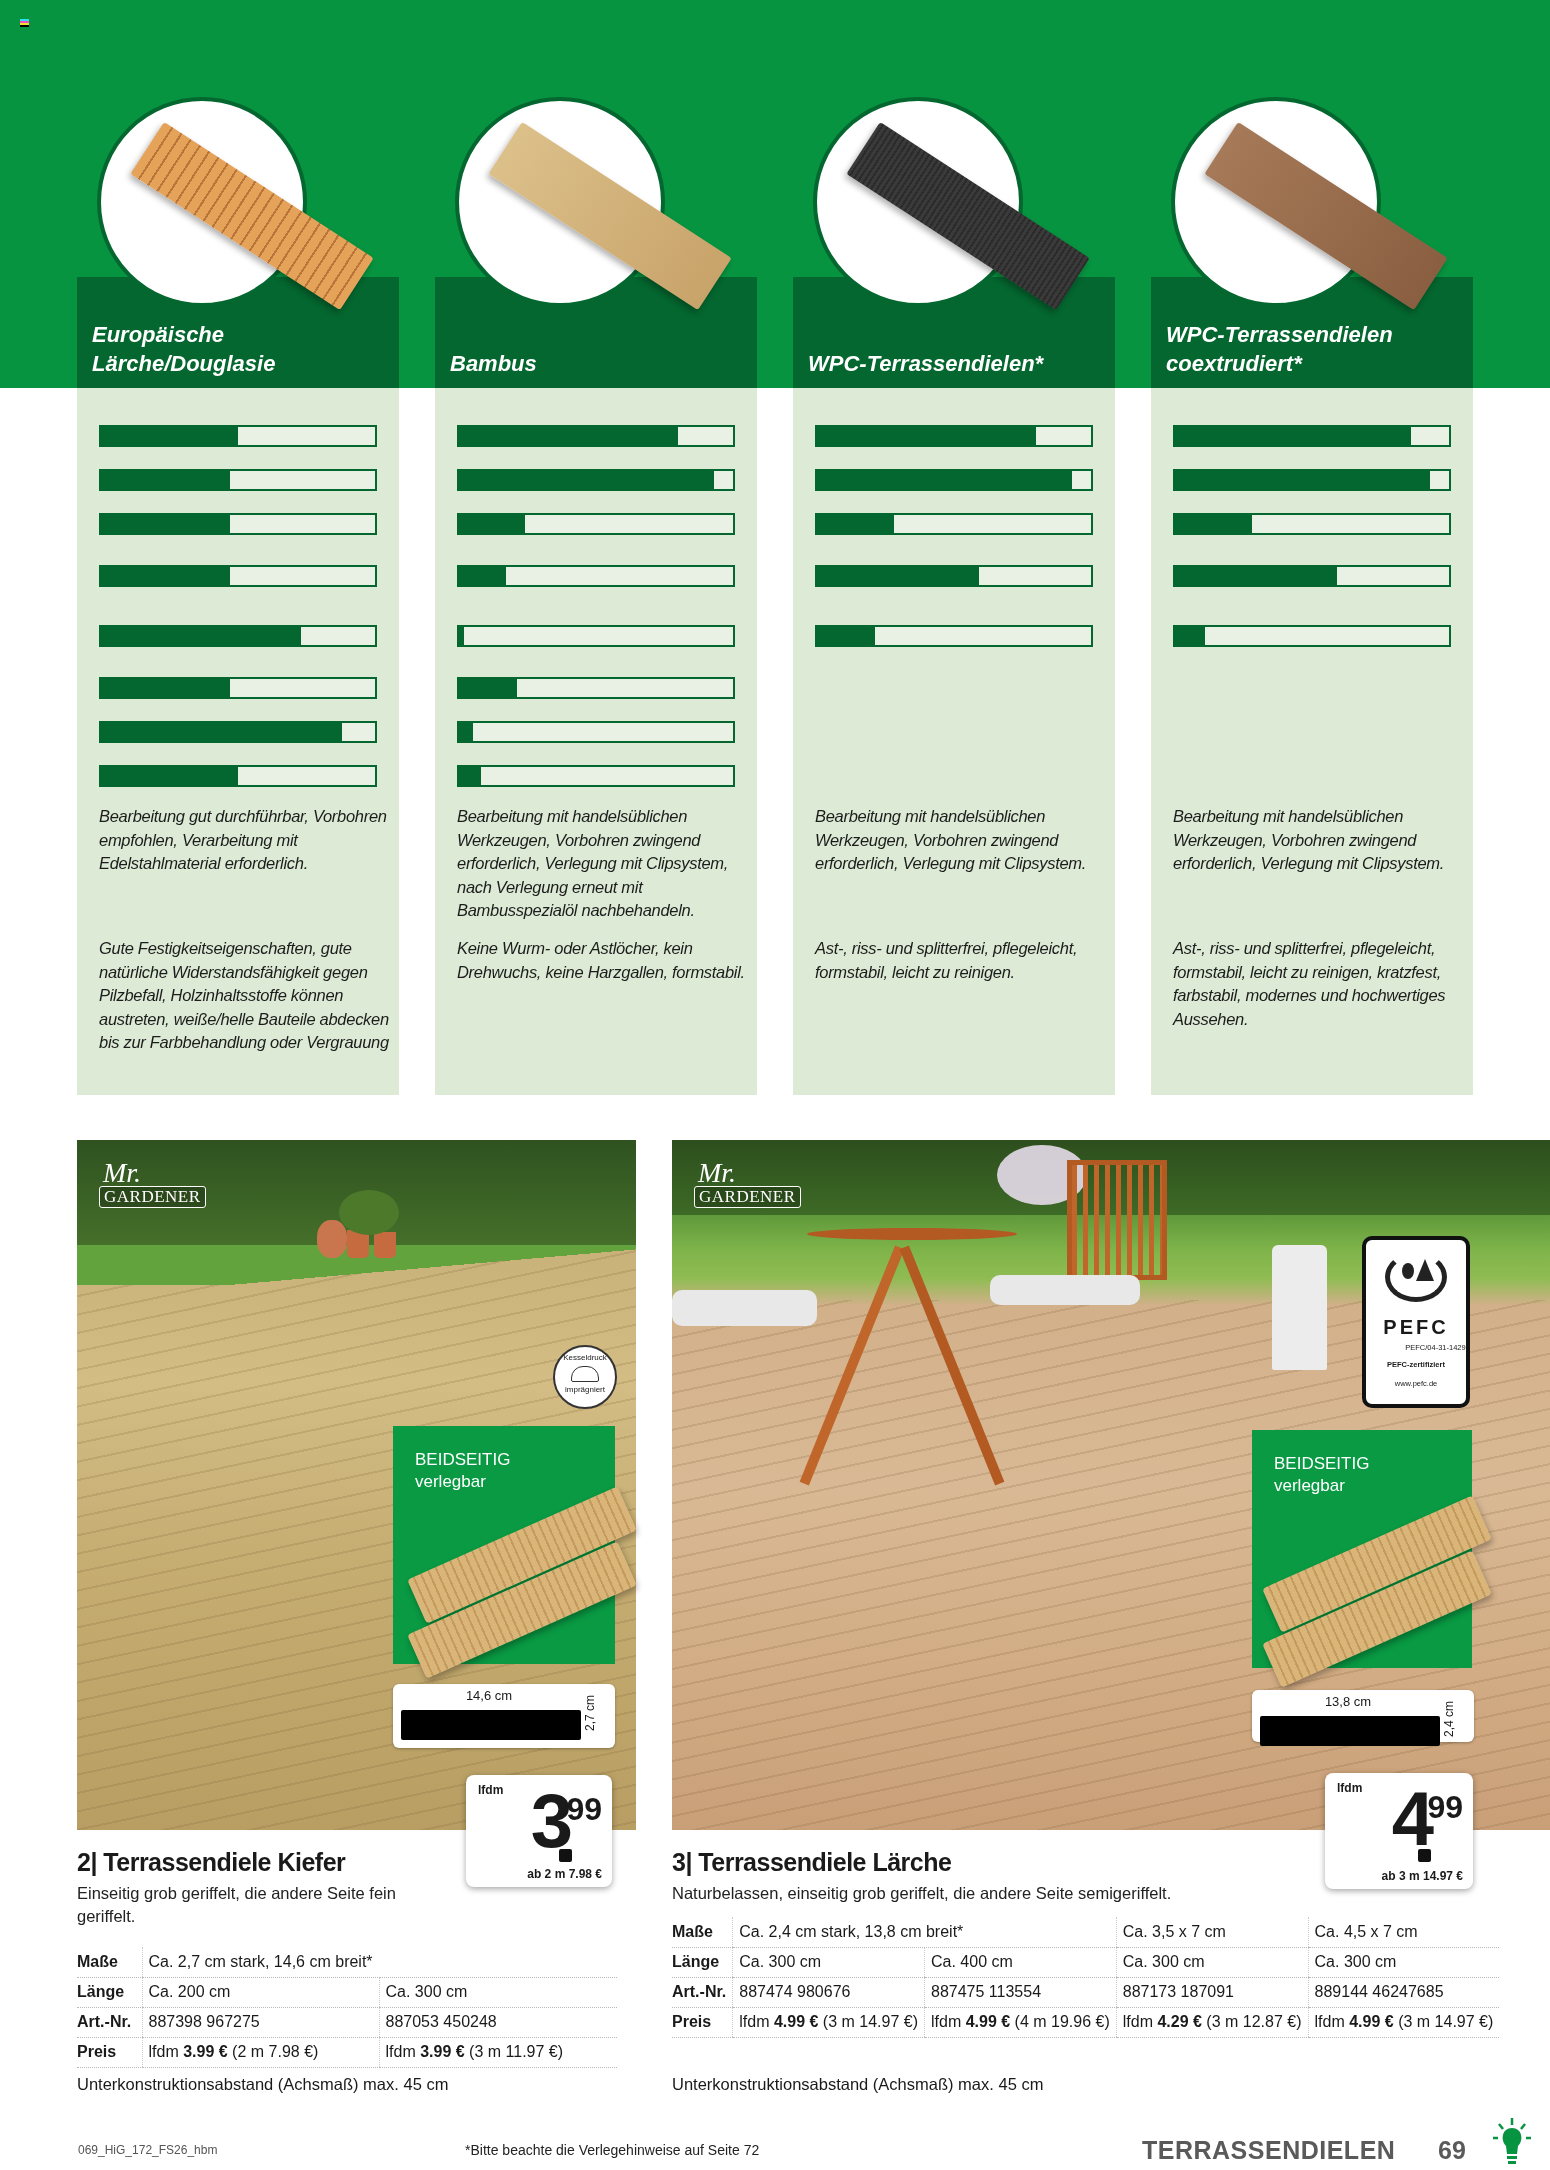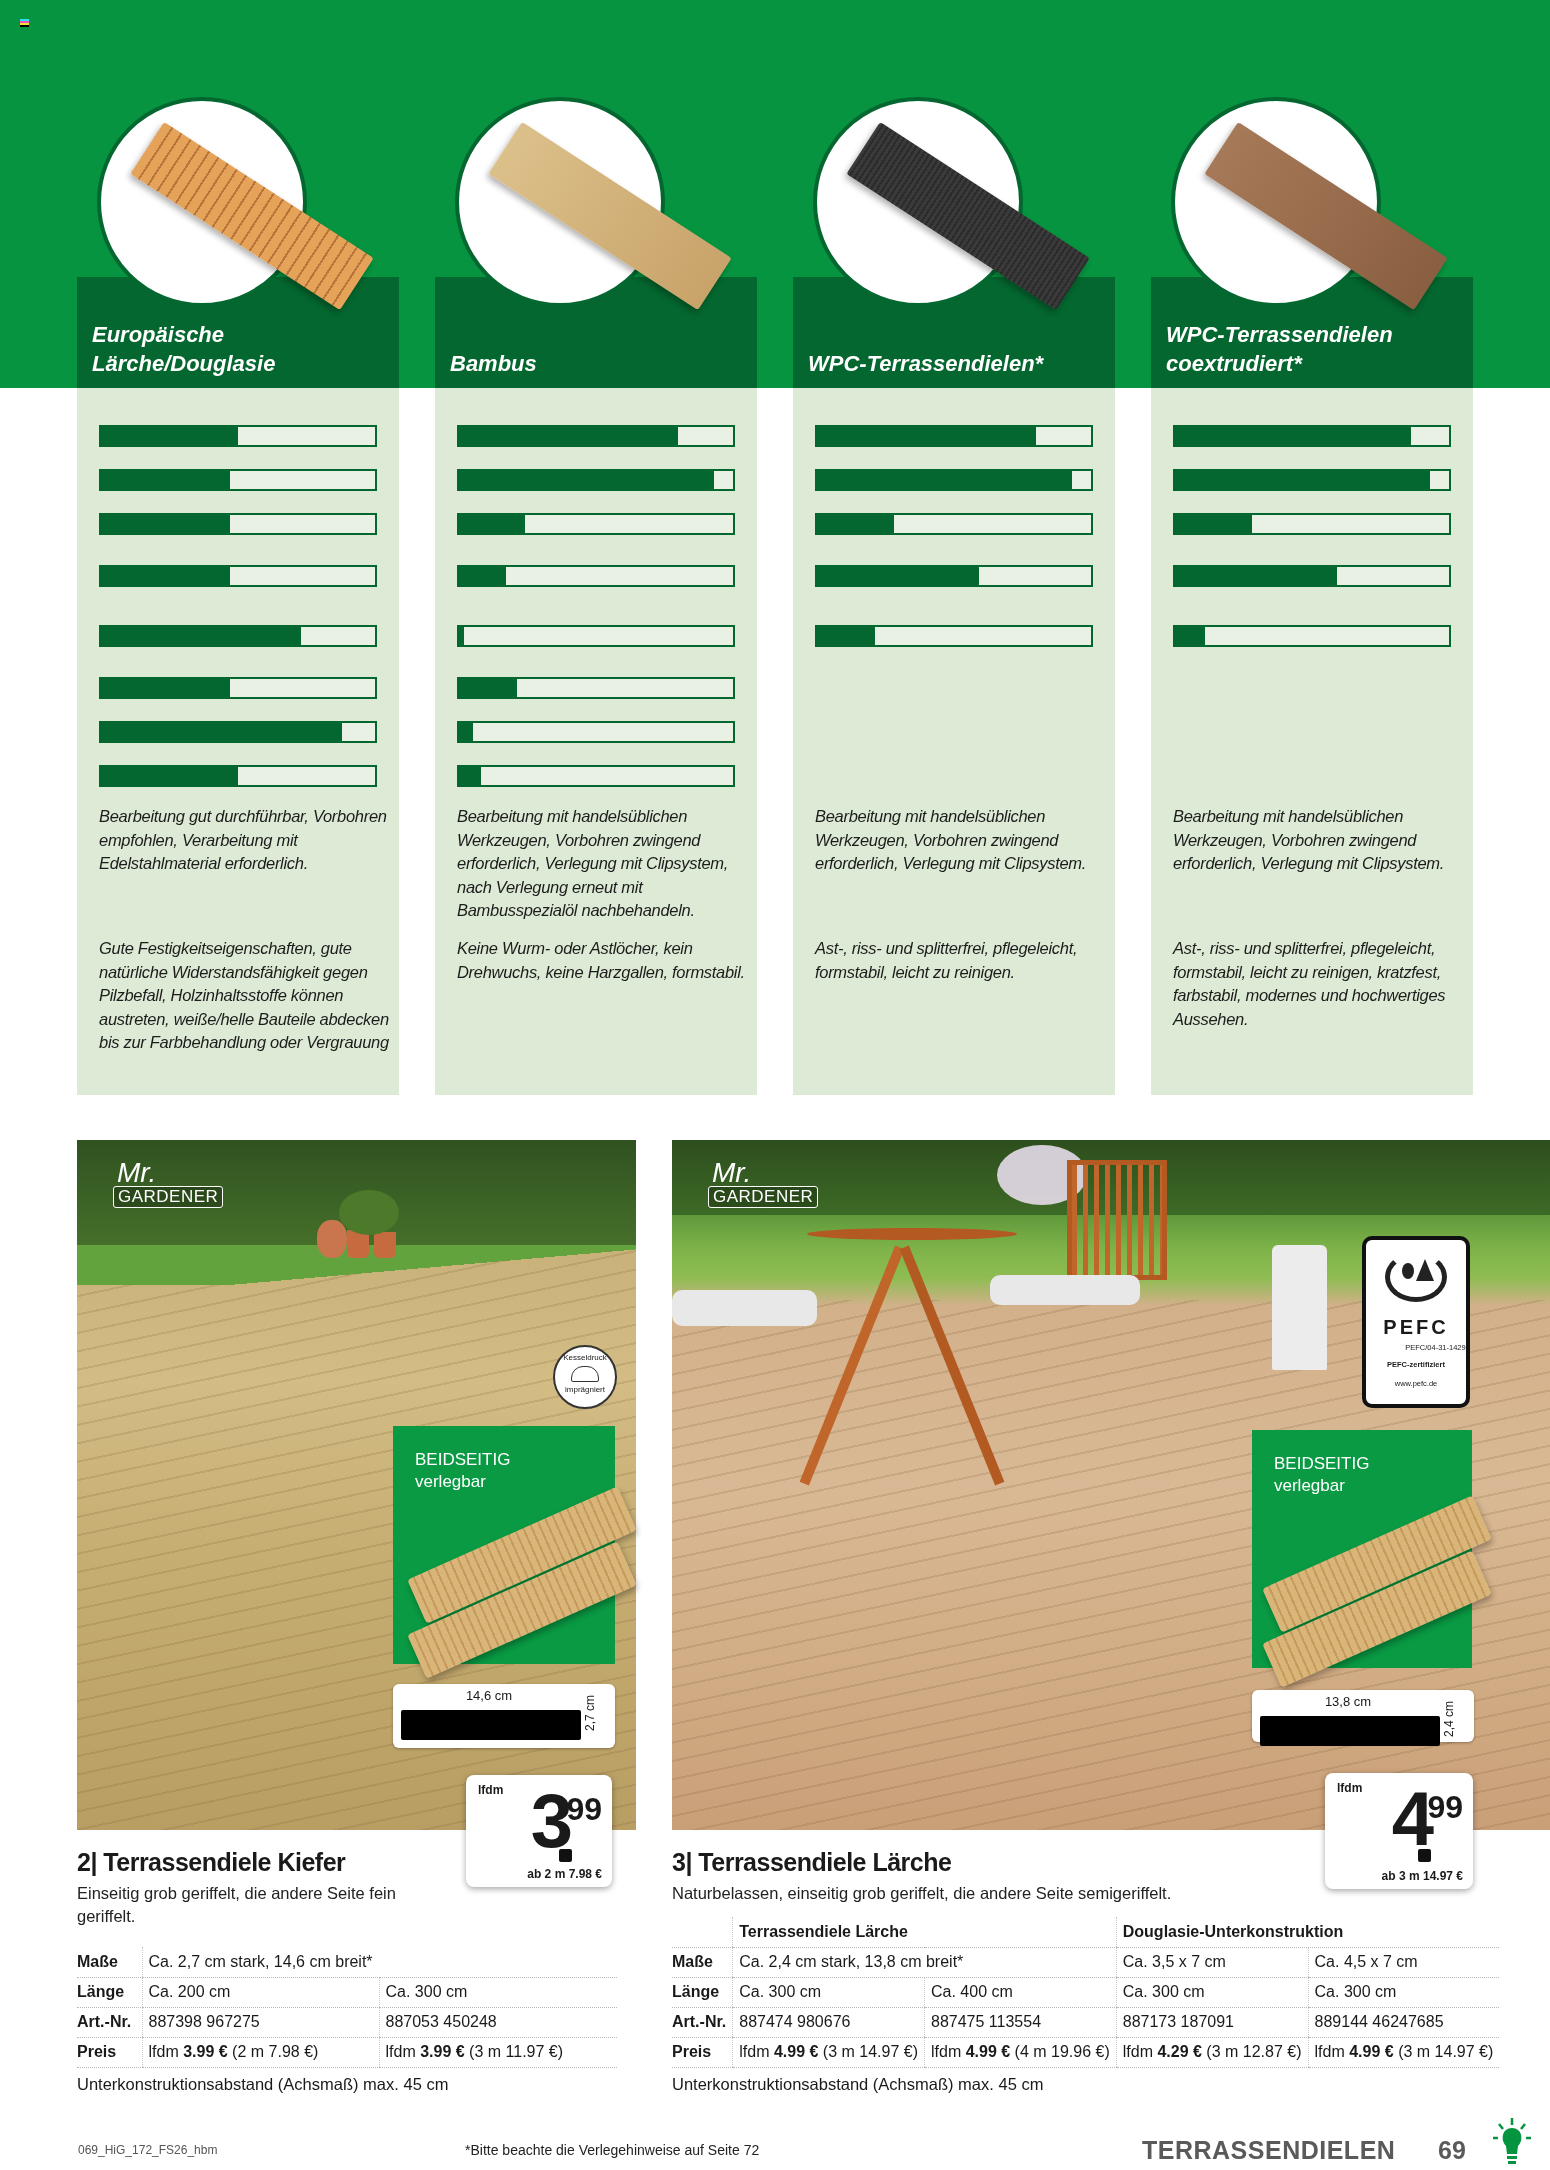--- a/index.html
+++ b/index.html
@@ -19,21 +19,21 @@
   .bar-fill { position: absolute; left: 0; top: 0; bottom: 0; background: #04672f; }
 
   .card-text { position: absolute; left: 22px; width: 290px; font-size: 16.5px; line-height: 23.5px; color: #1c1c1c; font-family: "Liberation Sans Narrow", "Liberation Sans", sans-serif; letter-spacing: -0.3px; }
 
   .photo { position: absolute; overflow: hidden; }
   .photo1 { left: 77px; top: 1140px; width: 559px; height: 690px;
     background: linear-gradient(180deg, #3e6b2a 0%, #355d23 8%, #5a9a3a 12%, #6ea844 15%, #c9b27a 16%, #d3bd85 35%, #c6ad72 60%, #b89e63 100%); }
   .photo2 { left: 672px; top: 1140px; width: 878px; height: 690px;
     background: linear-gradient(180deg, #3f6a2c 0%, #4f8a33 8%, #7fb44a 16%, #8fbc52 20%, #d2b08a 24%, #d9b995 50%, #d2ad85 75%, #c99f78 100%); }
   .deck-lines { position: absolute; left: 0; right: 0; bottom: 0; background-image: repeating-linear-gradient(168deg, rgba(120,90,50,0.18) 0 2px, transparent 2px 18px); }
-  .logo-mr { position: absolute; left: 22px; top: 20px; color: #fff; font-family: Liberation Sans, sans-serif; margin-left: 14px; }
+  .logo-mr { position: absolute; left: 22px; top: 20px; color: #fff; font-family: Liberation Serif, serif; }
   .logo-mr .mr { font-style: italic; font-size: 28px; line-height: 26px; display: block; margin-left: 4px; }
   .logo-mr .gard { display: inline-block; font-size: 17px; border: 1.5px solid #fff; border-radius: 3px; padding: 0 4px; letter-spacing: 0.5px; background: rgba(0,0,0,0.25); }
 
   .beidseitig { position: absolute; background: #099a43; }
   .beid-title { position: absolute; left: 22px; top: 24px; color: #fff; font-weight: normal; font-size: 17px; }
   .beid-sub { position: absolute; left: 22px; top: 46px; color: #fff; font-size: 17px; }
   .plank { position: absolute; height: 48px; background: repeating-linear-gradient(90deg, #d9b57a 0 6px, #c49a5d 6px 8px); transform: rotate(-24deg); border-radius: 4px; box-shadow: 0 4px 6px rgba(0,0,0,0.3); }
 
   .profile-box { position: absolute; background: #fff; border-radius: 6px; box-shadow: 0 1px 3px rgba(0,0,0,0.3); }
   .profile-w { position: absolute; top: 4px; left: 0; right: 30px; text-align: center; font-size: 13px; font-family: "Liberation Sans Narrow", "Liberation Sans", sans-serif; }
@@ -309,25 +309,20 @@
     <td><span>lfdm </span><b>3.99 €</b><span> (3 m 11.97 €)</span></td>
   </tr>
 </tbody>
   </table>
 <div class="spec-foot" style="left:77px;top:2075px;">Unterkonstruktionsabstand (Achsmaß) max. 45 cm</div>
 
 <div class="prod-title" style="left:672px;top:1848px;">3| Terrassendiele Lärche</div>
 <div class="prod-desc" style="left:672px;top:1882px;width:600px;">Naturbelassen, einseitig grob geriffelt, die andere Seite semigeriffelt.</div>
 <table class="spec" style="left:672px;top:1917px;width:800px;">
   <tbody>
-      <tr>
-    <th class="blank" style="width:62px;"></th>
-    <th colspan="2">Terrassendiele Lärche</th>
-    <th colspan="2">Douglasie-Unterkonstruktion</th>
-  </tr>
   <tr>
     <td class="rl">Maße</td>
     <td class="b" colspan="2">Ca. 2,4 cm stark, 13,8 cm breit*</td>
     <td>Ca. 3,5 x 7 cm</td>
     <td>Ca. 4,5 x 7 cm</td>
   </tr>
   <tr>
     <td class="rl">Länge</td>
     <td>Ca. 300 cm</td>
     <td>Ca. 400 cm</td>

